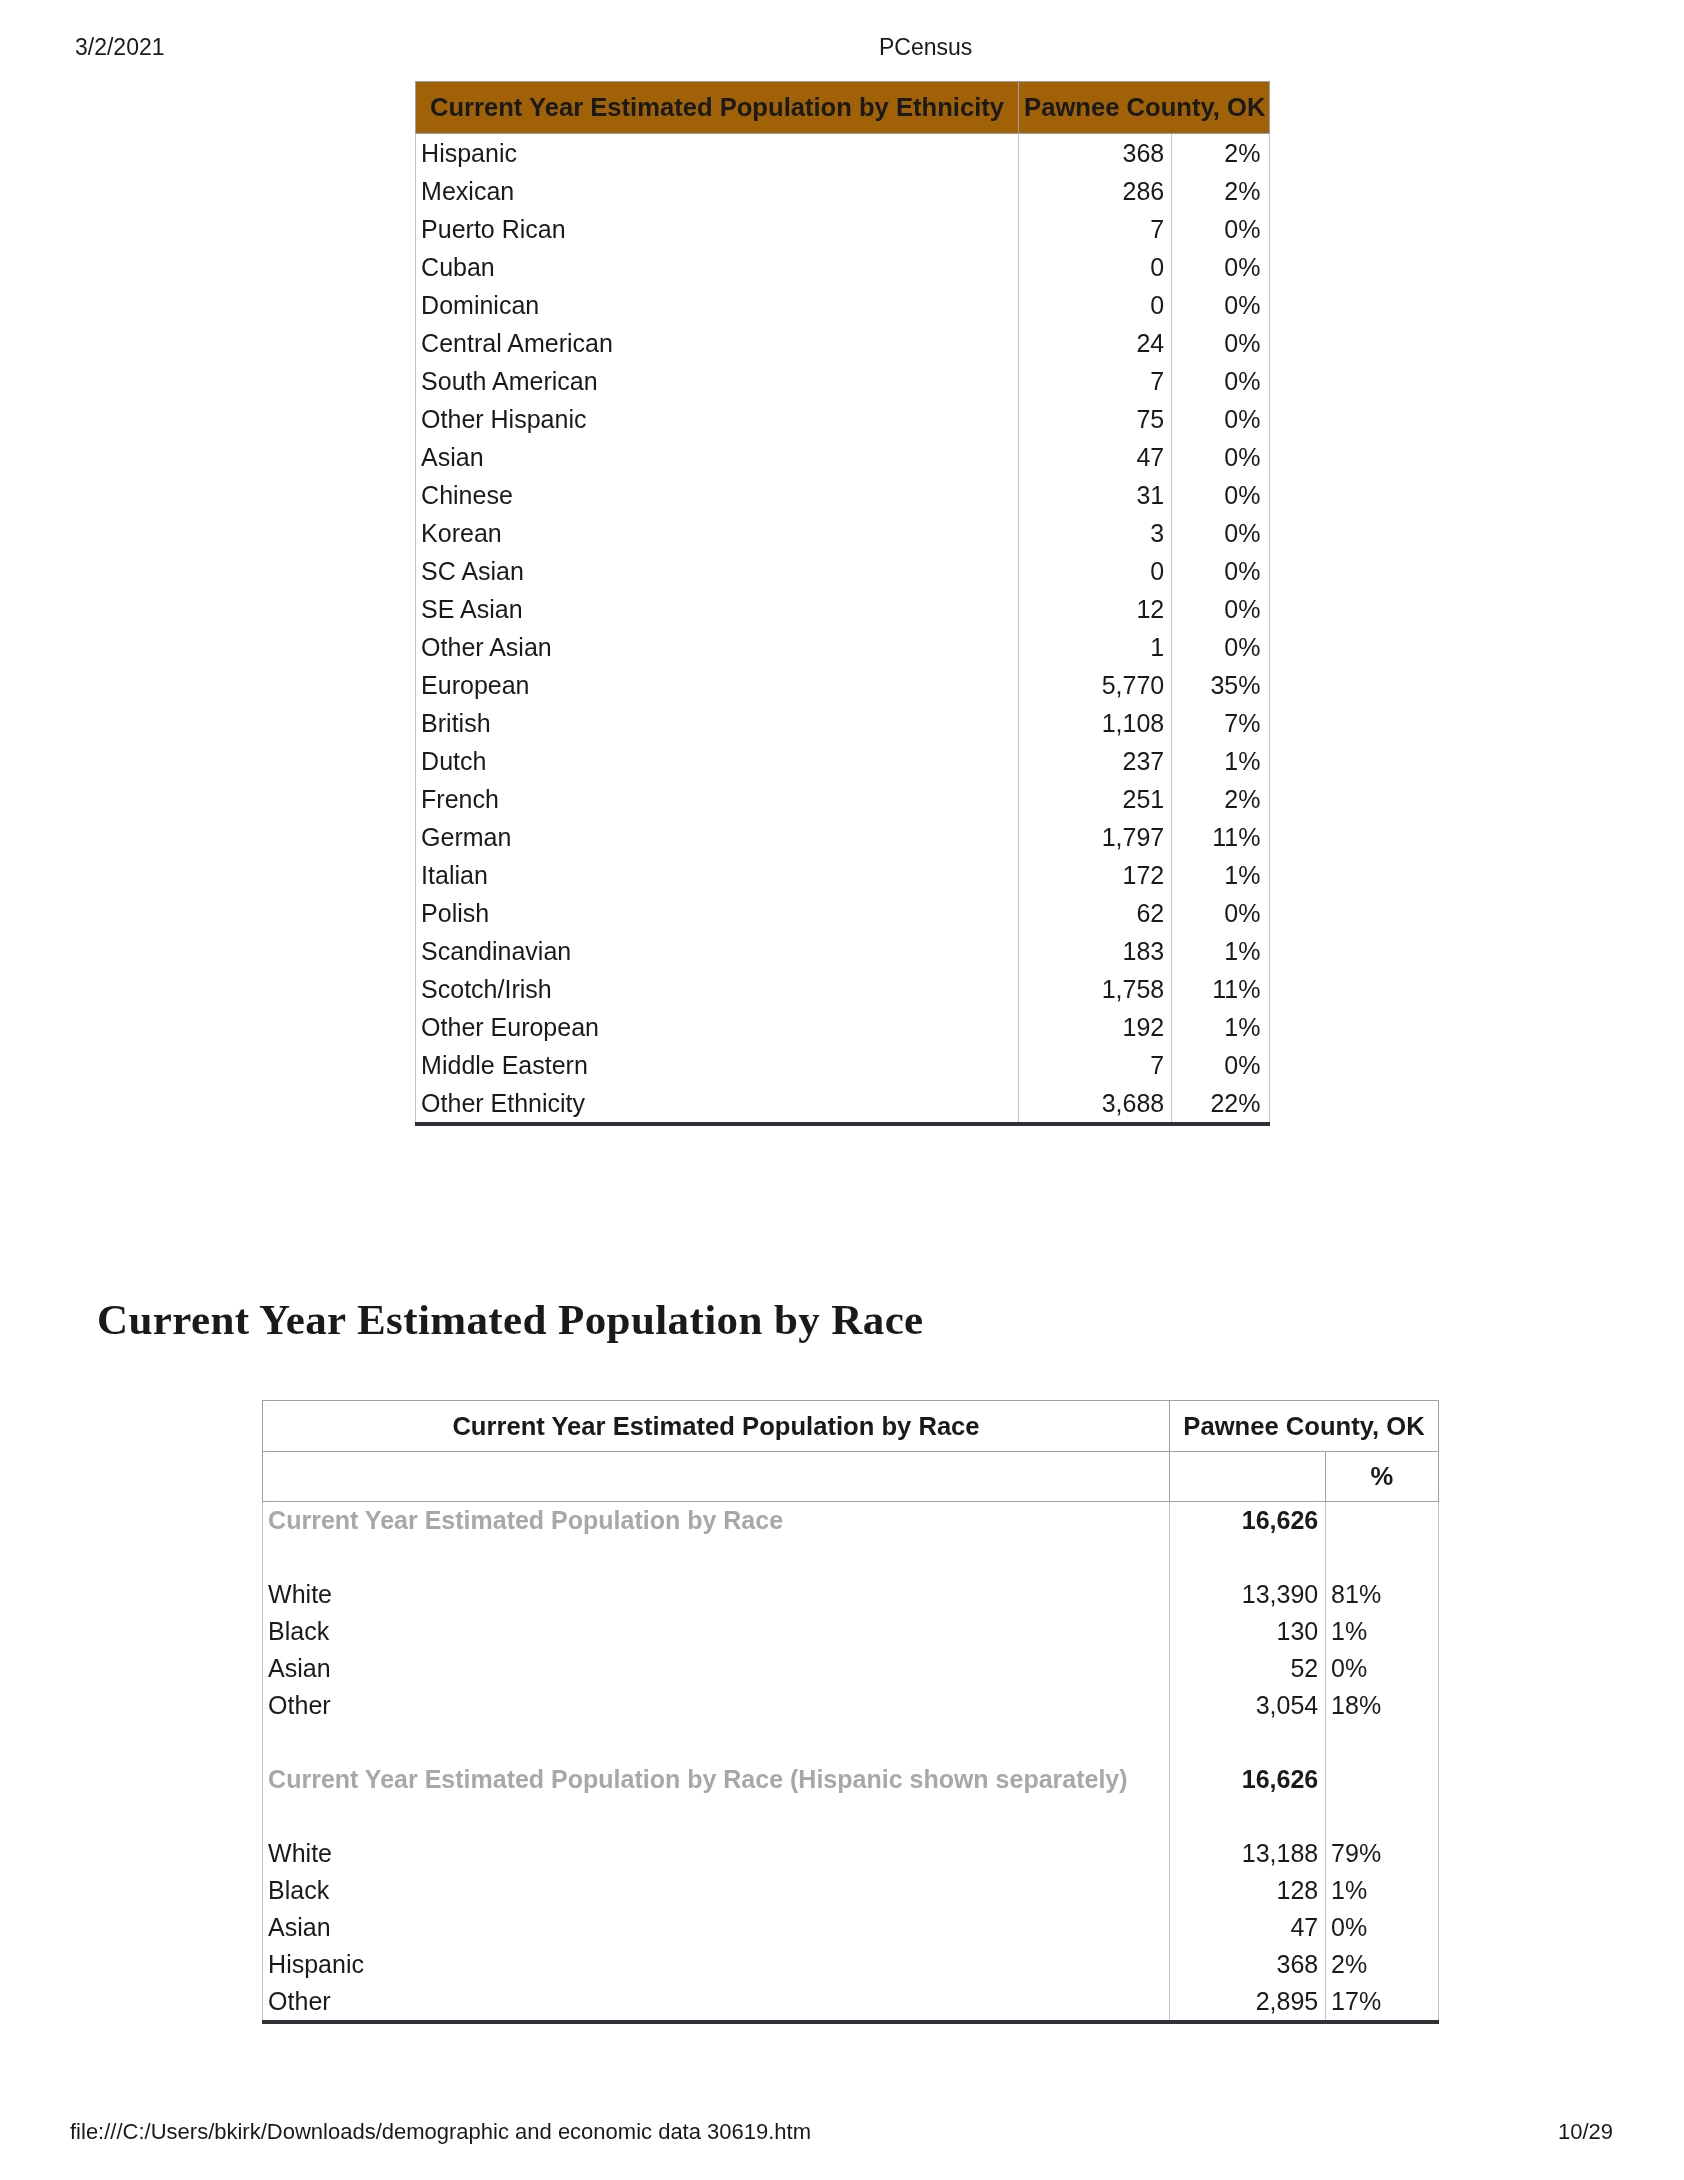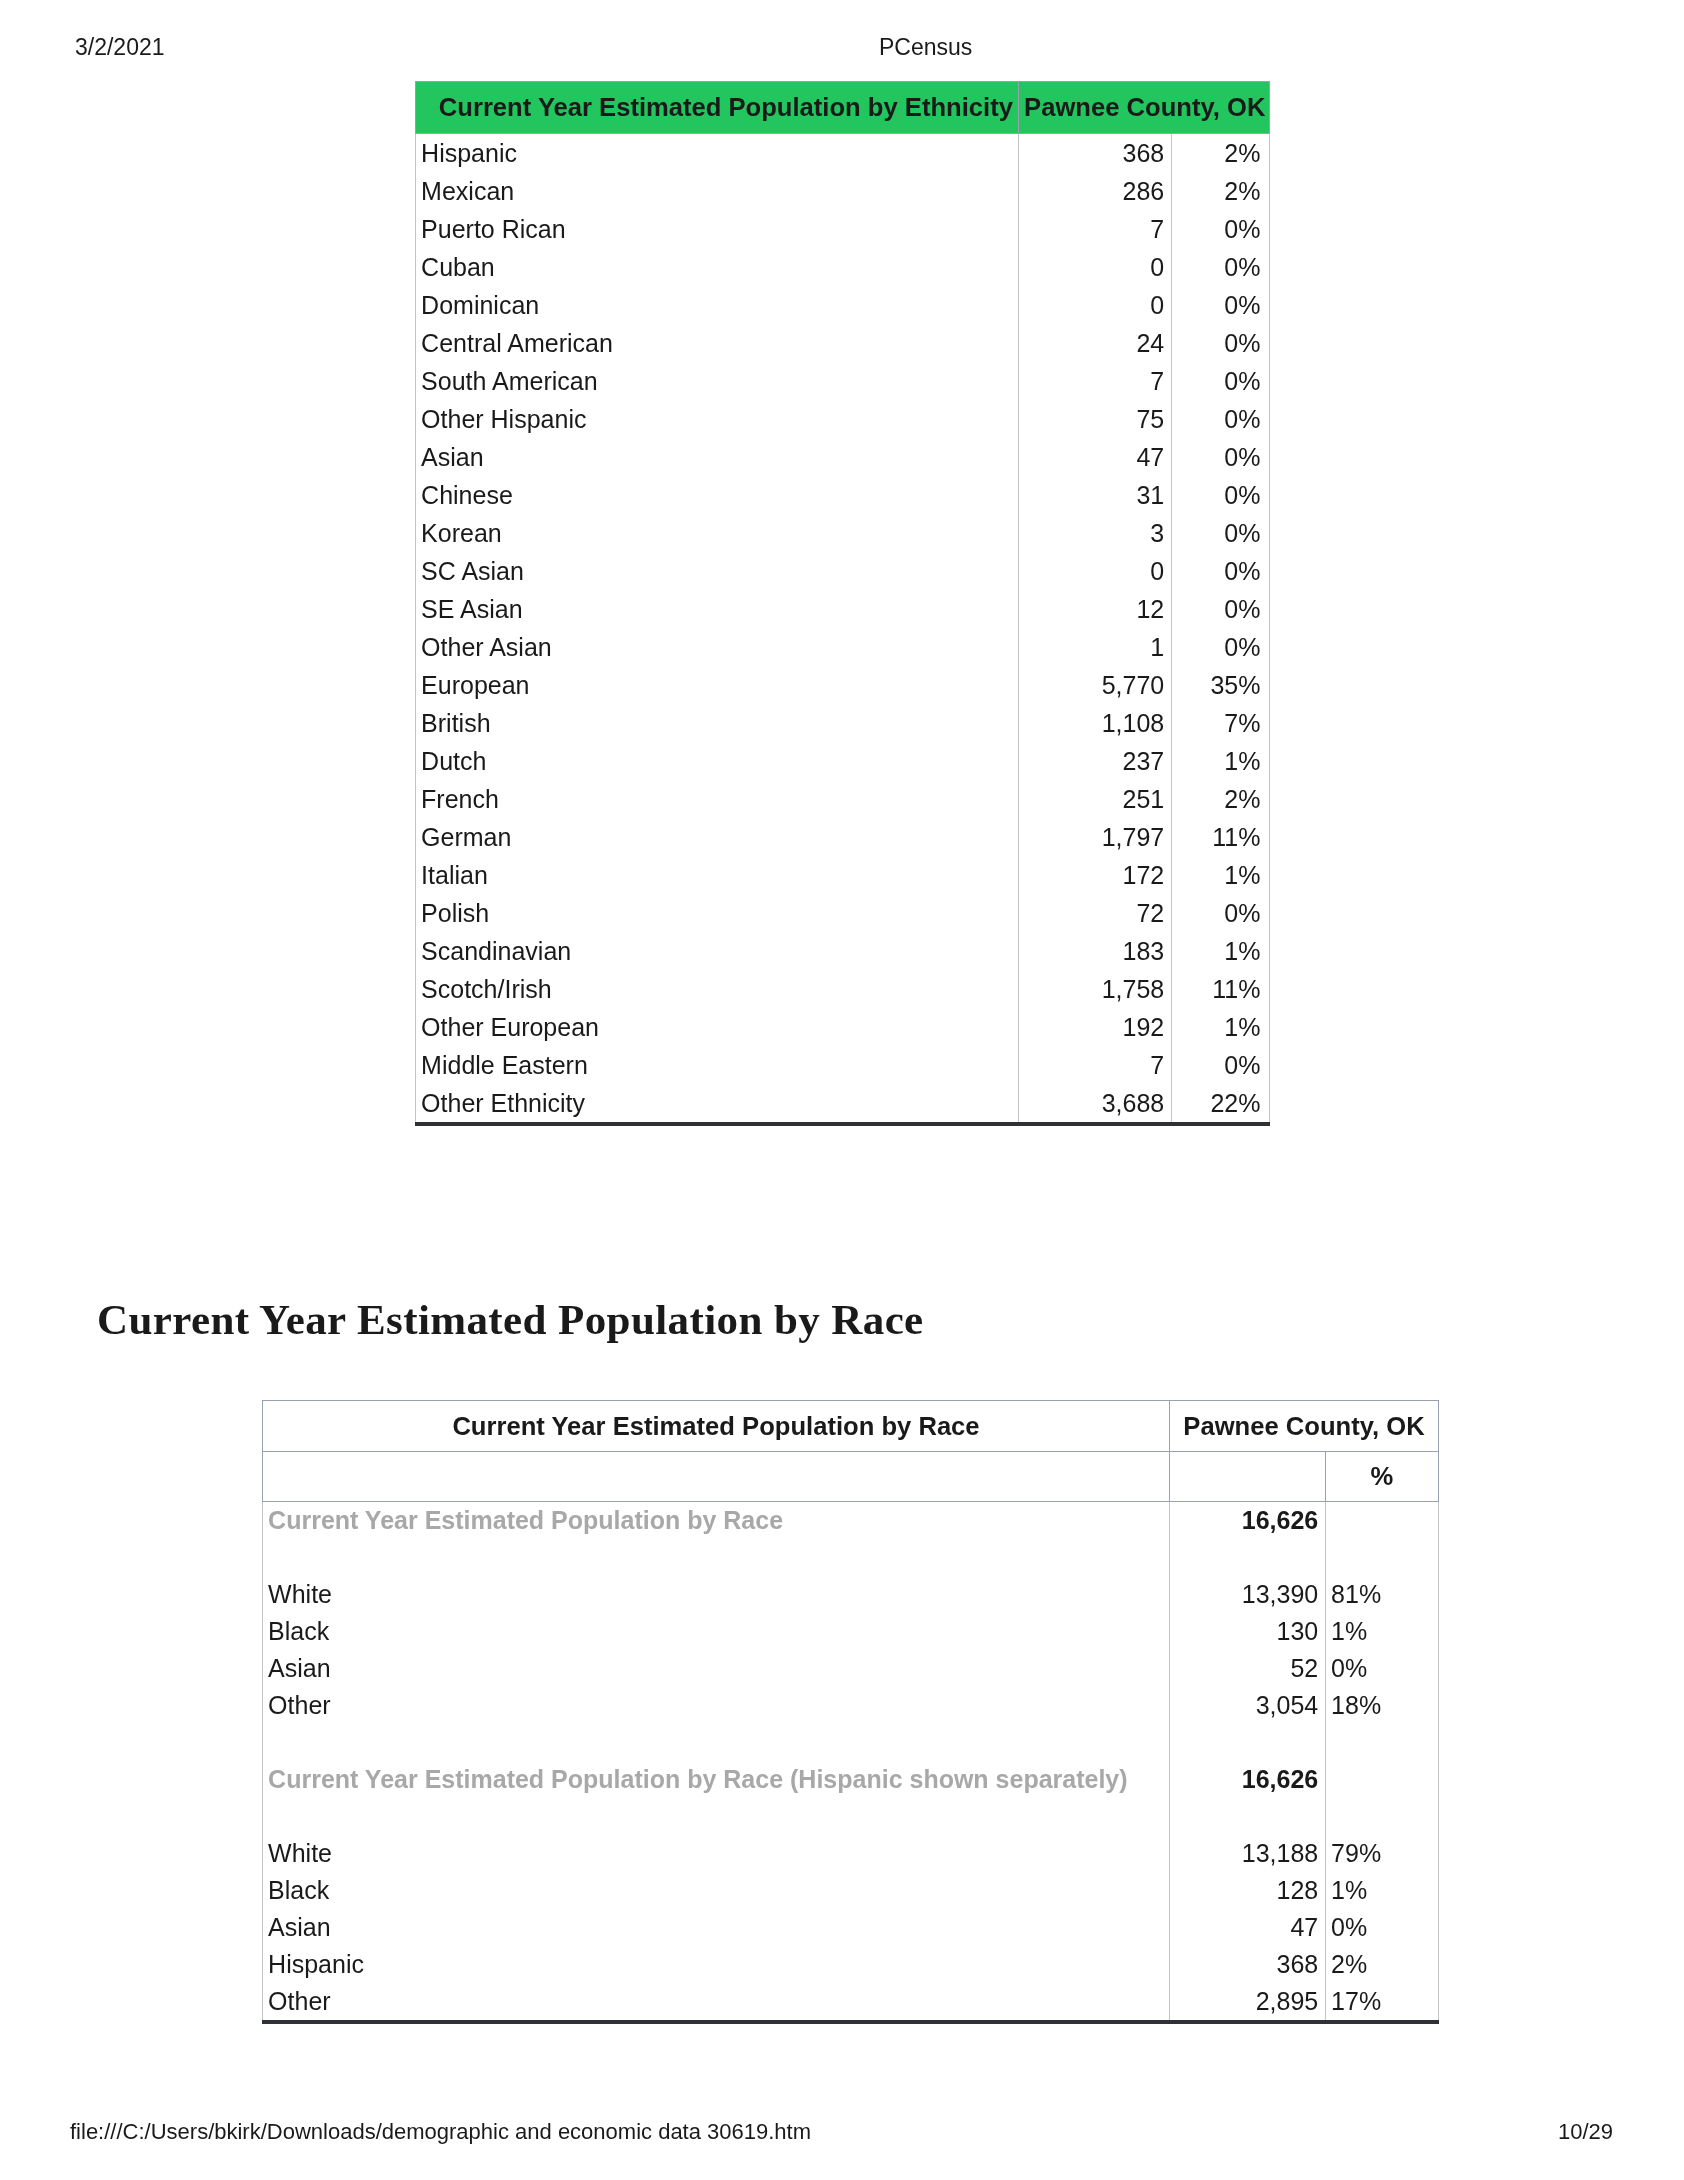--- a/index.html
+++ b/index.html
@@ -21,22 +21,22 @@
     font-family:"Liberation Serif",serif;font-weight:bold;font-size:43px;
     letter-spacing:0.4px;white-space:nowrap;
   }
 
   table{border-collapse:collapse;table-layout:fixed;}
   th,td{overflow:hidden;white-space:nowrap;}
 
   
   .t1{position:absolute;left:415px;top:81px;width:854px;}
   .t1 th{
-    height:51px;font-size:25.6px;font-weight:bold;text-align:right;
-    padding:0 5.1px;background:#22c55e;
+    height:51px;font-size:25.6px;font-weight:bold;text-align:center;
+    padding:0 5.1px;background:#a16207;
     border:1.7px solid var(--header-border,#9aa0b0);
   }
   .t1 td{height:38px;font-size:25px;padding:0 5.1px;background:#ffffff;}
   .t1 td.lbl{border-left:1.7px solid var(--body-border,#c4c4c8);border-right:1.7px solid var(--body-border,#c4c4c8);text-align:left;}
   .t1 td.val{border-right:1.7px solid var(--body-border,#c4c4c8);text-align:right;padding-right:6.8px;}
   .t1 td.pct{border-right:1.7px solid var(--body-border,#c4c4c8);text-align:right;padding-right:8.5px;}
   .t1 tr:last-child td{border-bottom:4.3px solid var(--bottom-border,#2e3236);}
 
   
   .t2{position:absolute;left:262px;top:1400px;width:1176px;}
@@ -170,21 +170,21 @@
           <td class="val">1,797</td>
           <td class="pct">11%</td>
         </tr>
         <tr>
           <td class="lbl">Italian</td>
           <td class="val">172</td>
           <td class="pct">1%</td>
         </tr>
         <tr>
           <td class="lbl">Polish</td>
-          <td class="val">72</td>
+          <td class="val">62</td>
           <td class="pct">0%</td>
         </tr>
         <tr>
           <td class="lbl">Scandinavian</td>
           <td class="val">183</td>
           <td class="pct">1%</td>
         </tr>
         <tr>
           <td class="lbl">Scotch/Irish</td>
           <td class="val">1,758</td>

